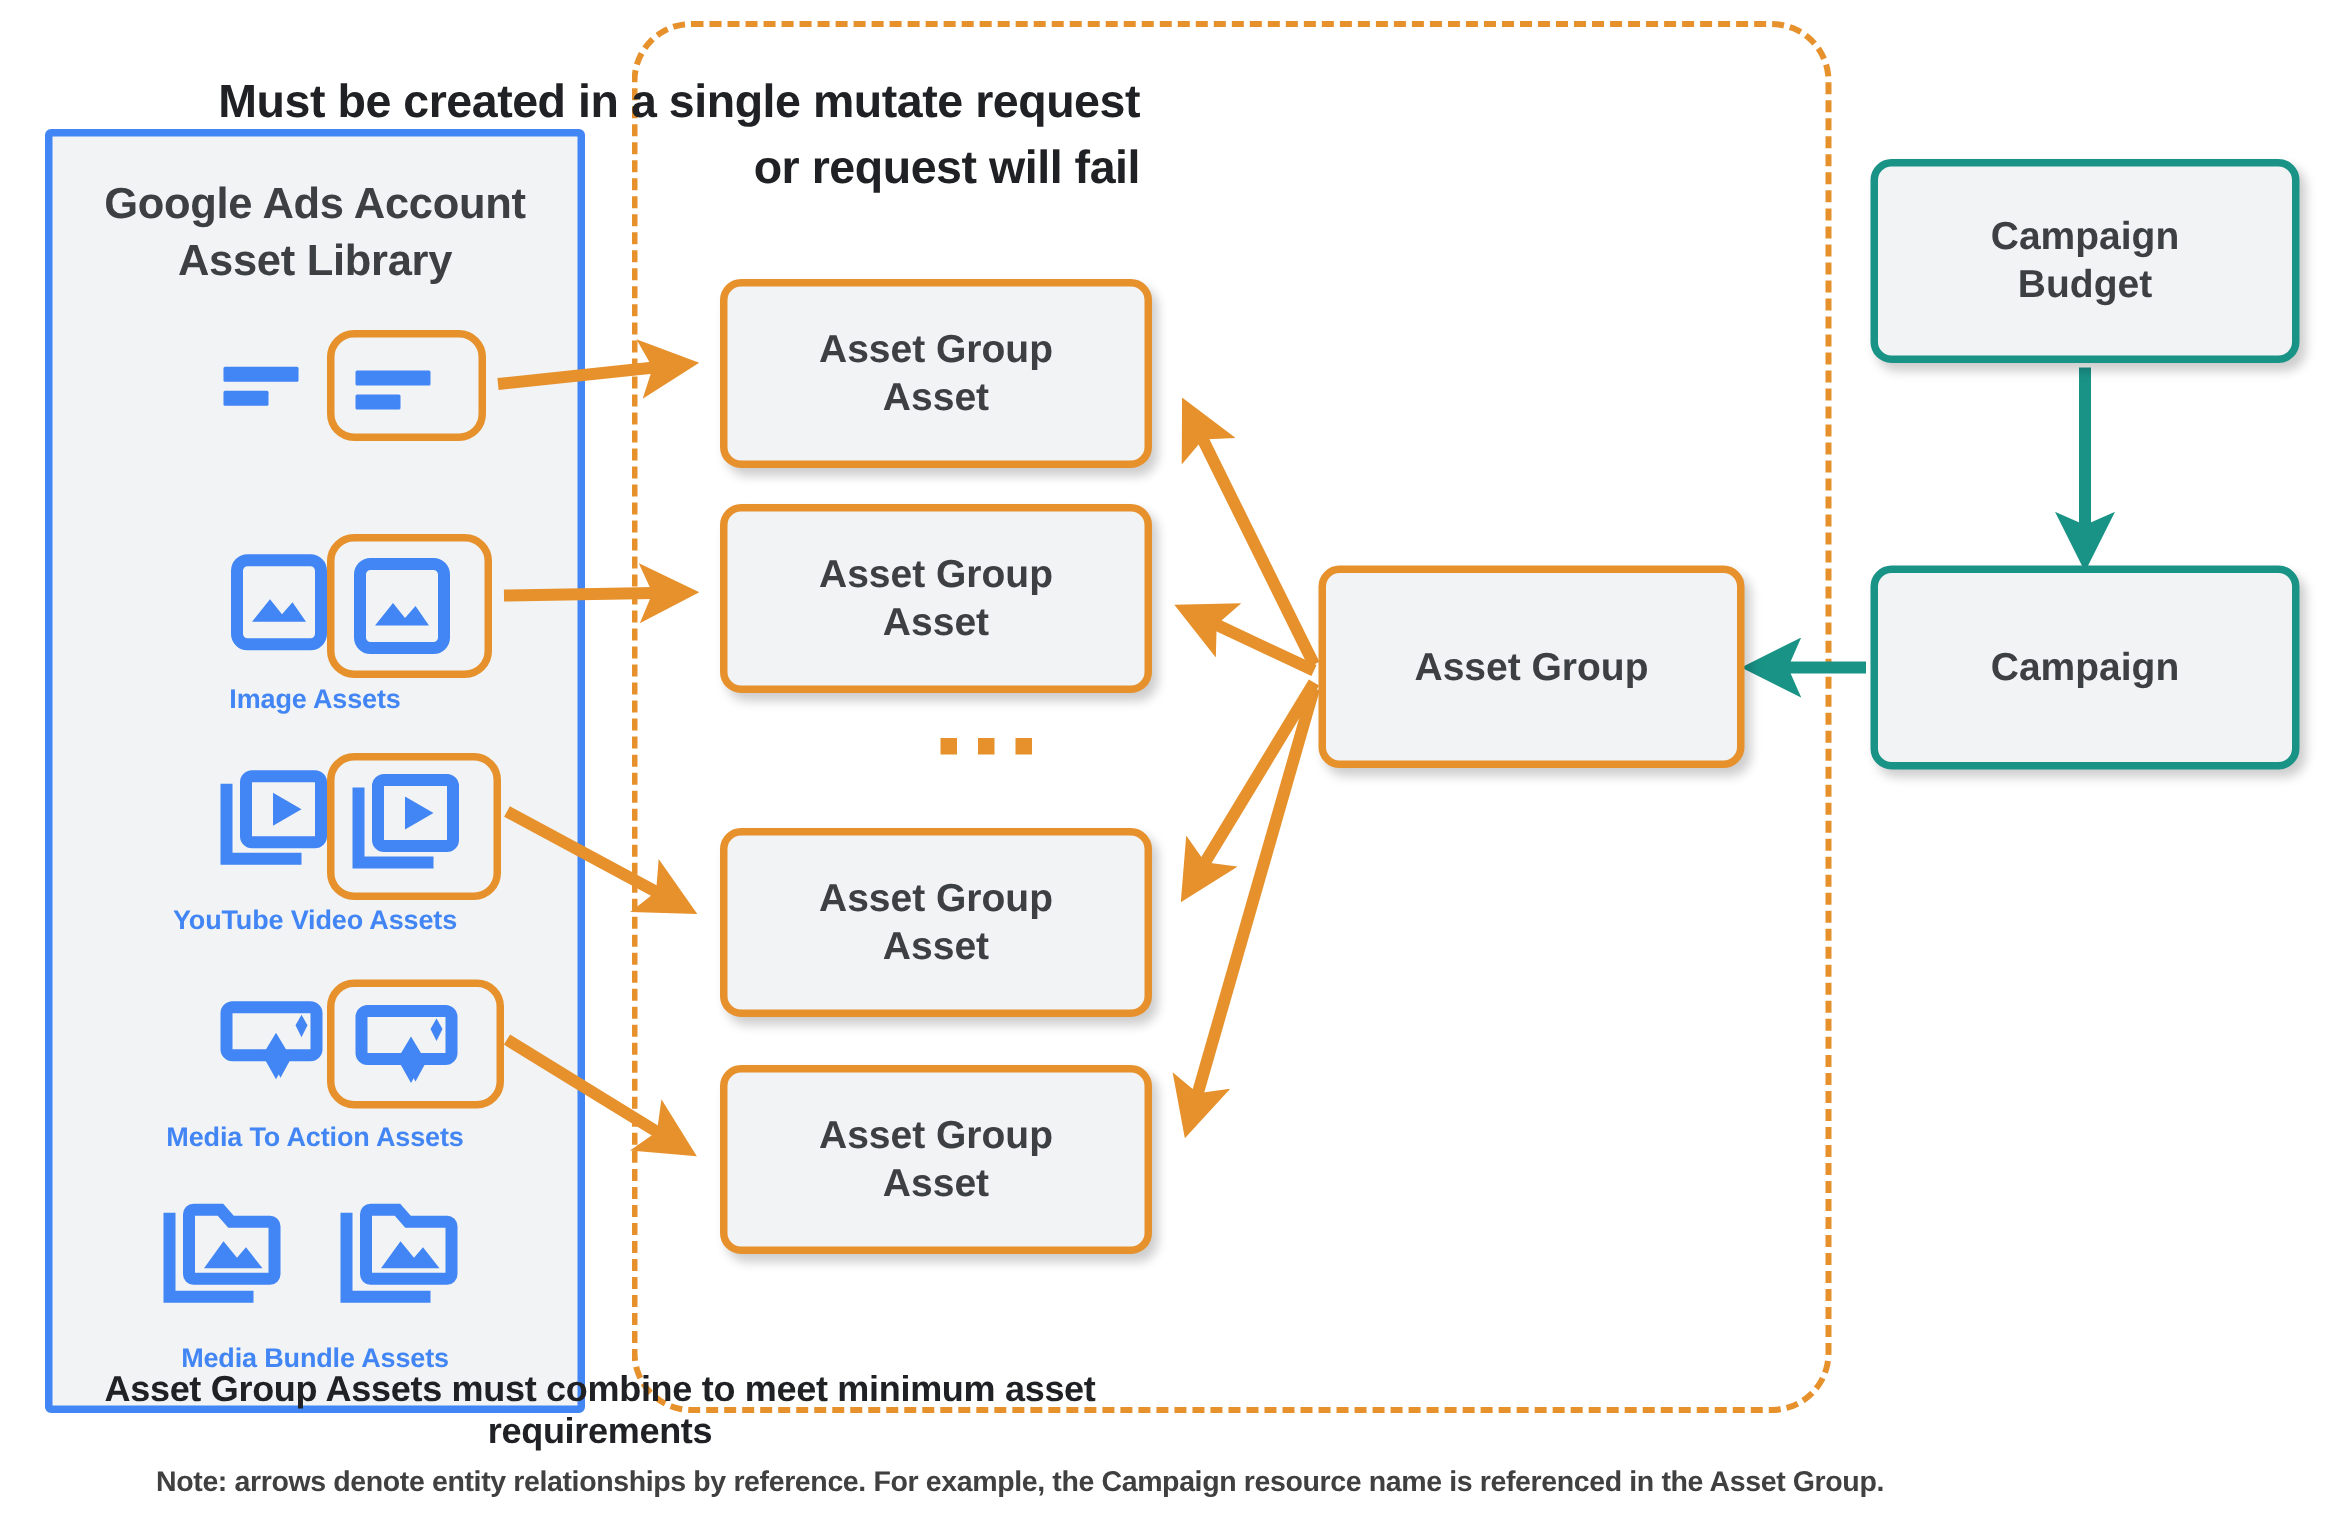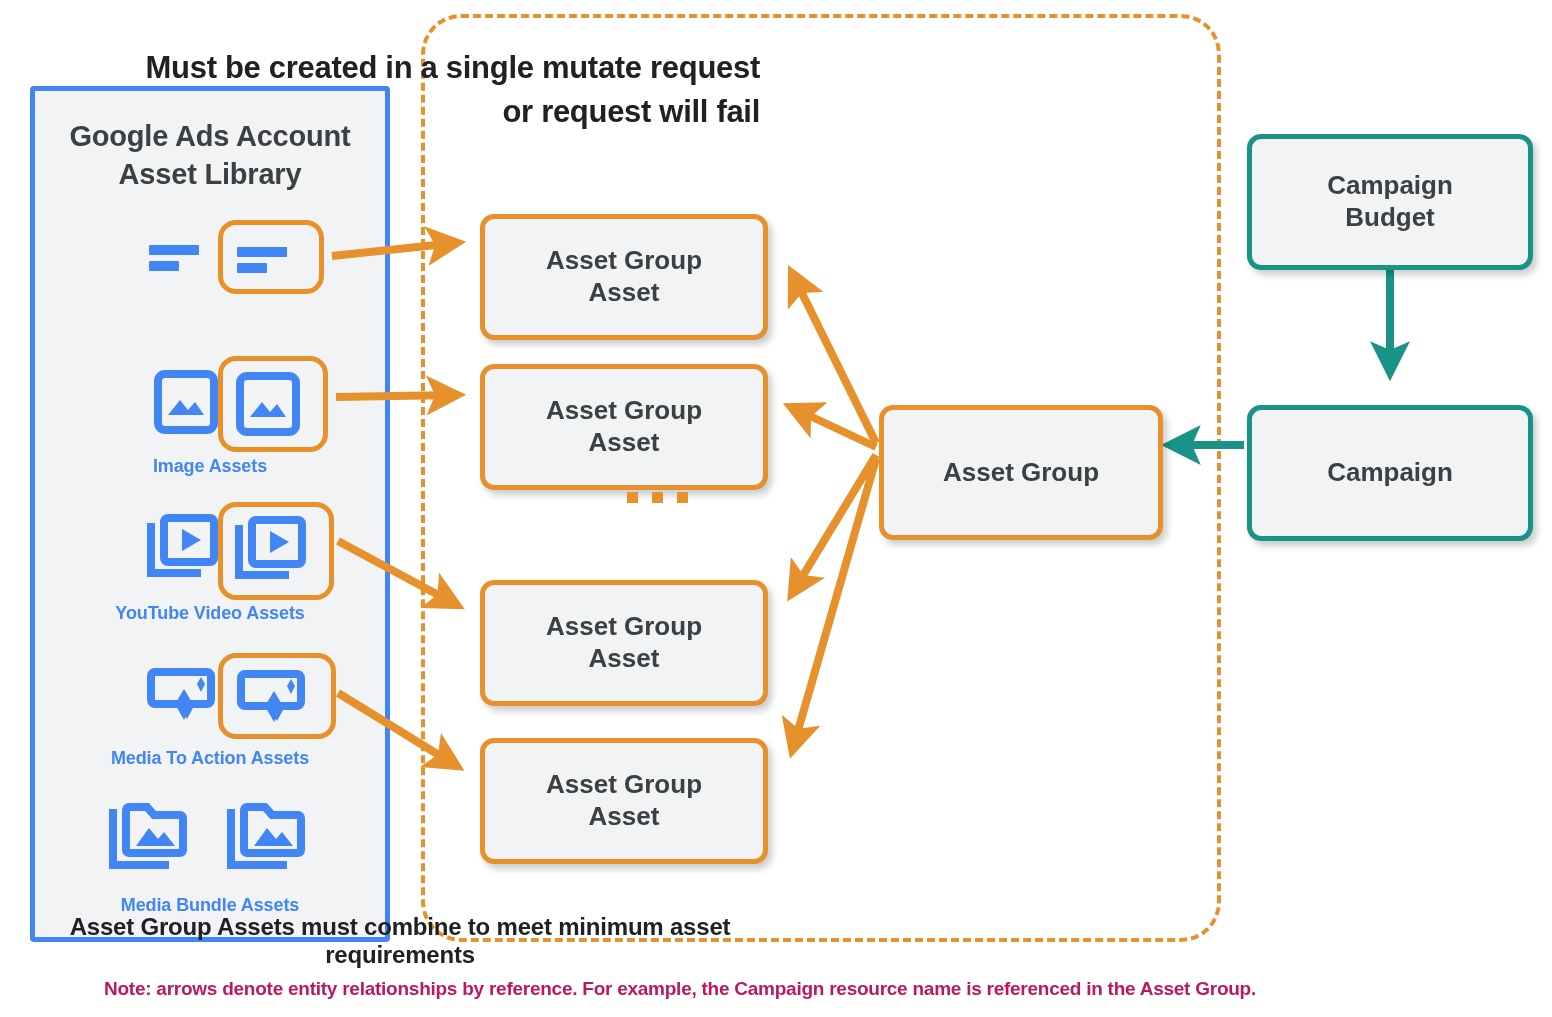--- a/index.html
+++ b/index.html
@@ -53,21 +53,20 @@
     font-size:24px;font-weight:700;color:#202124;letter-spacing:-0.2px;
   }
 
   
   .node{
     position:absolute;box-sizing:border-box;
     background:#f1f3f4;border-radius:14px;
     display:flex;align-items:center;justify-content:center;
     text-align:center;color:#3c4043;
     box-shadow:4px 5px 7px rgba(0,0,0,0.20);
-    margin-top:28px;
   }
   .node span{display:block;line-height:1.22;}
   .node-orange{border:5px solid #e6912c;}
   .node-teal{border:5px solid #1a9387;}
 
   .aga{width:288px;height:126px;left:480px;font-size:26px;font-weight:700;}
   .aga1{top:186px;} .aga2{top:336px;} .aga3{top:552px;} .aga4{top:710px;}
 
   .asset-group{
     left:879px;top:377px;width:284px;height:135px;
@@ -85,21 +84,21 @@
   
   .ellipsis{
     position:absolute;left:627px;top:492px;
     display:flex;gap:14px;align-items:center;
   }
   .ellipsis i{display:block;width:11px;height:11px;background:#e6912c;}
 
   
   .note{
     position:absolute;left:0;top:978px;width:1360px;text-align:center;
-    font-size:19px;font-weight:700;color:#be185d;letter-spacing:-0.25px;
+    font-size:19px;font-weight:700;color:#404040;letter-spacing:-0.25px;
   }
 
   
   svg.arrows{position:absolute;left:0;top:0;width:1552px;height:1017px;pointer-events:none;}
 </style>
 </head>
 <body>
 
 <div id="stage">
 

